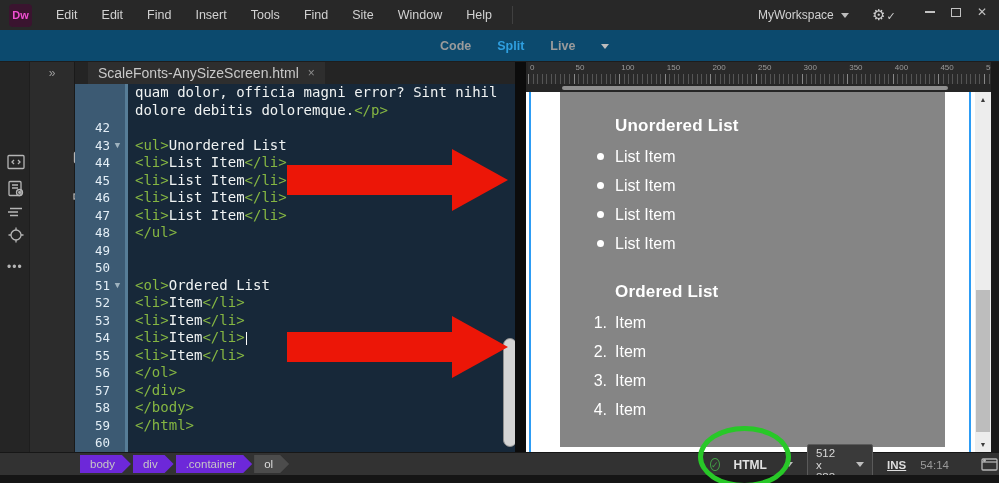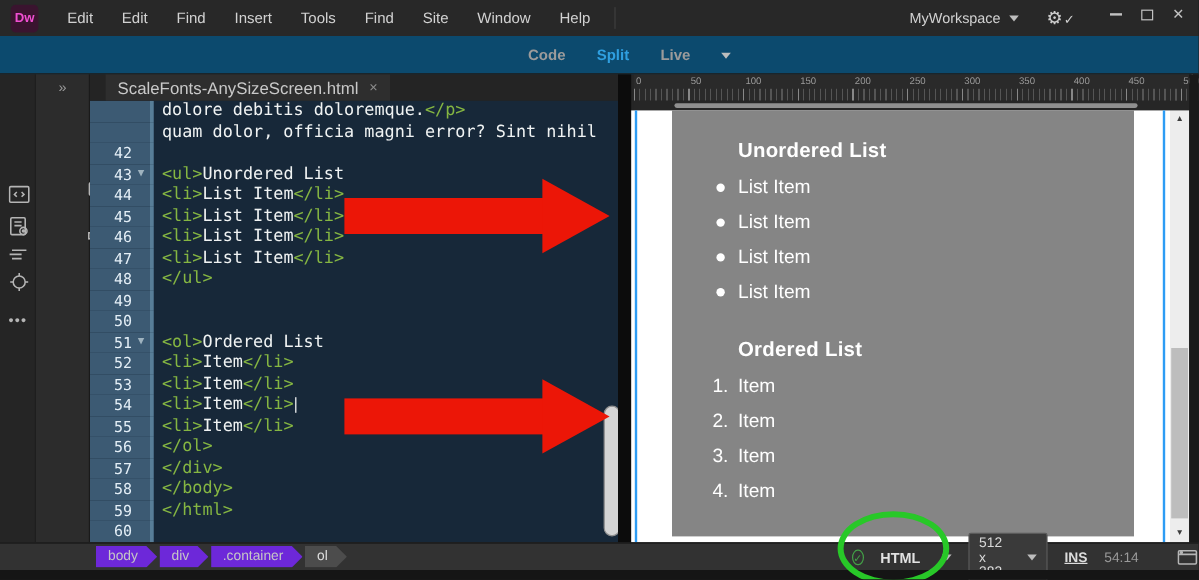--- a/index.html
+++ b/index.html
@@ -213,28 +213,28 @@
     </div>
   </div>
 
   <div id="editor">
     <div id="code-lines">
         <div class="code-row">
           <div class="gutter-cell">
             <span class="line-num"></span>
             <span class="fold-slot"></span>
           </div>
+          <div class="code-cell"><span class="seg-text">quam dolor, officia magni error? Sint nihil</span></div>
+        </div>
+        <div class="code-row">
+          <div class="gutter-cell">
+            <span class="line-num"></span>
+            <span class="fold-slot"></span>
+          </div>
           <div class="code-cell"><span class="seg-text">dolore debitis doloremque.</span><span class="seg-tag">&lt;/p&gt;</span></div>
-        </div>
-        <div class="code-row">
-          <div class="gutter-cell">
-            <span class="line-num"></span>
-            <span class="fold-slot"></span>
-          </div>
-          <div class="code-cell"><span class="seg-text">quam dolor, officia magni error? Sint nihil</span></div>
         </div>
         <div class="code-row">
           <div class="gutter-cell">
             <span class="line-num">42</span>
             <span class="fold-slot"></span>
           </div>
           <div class="code-cell"></div>
         </div>
         <div class="code-row">
           <div class="gutter-cell">

